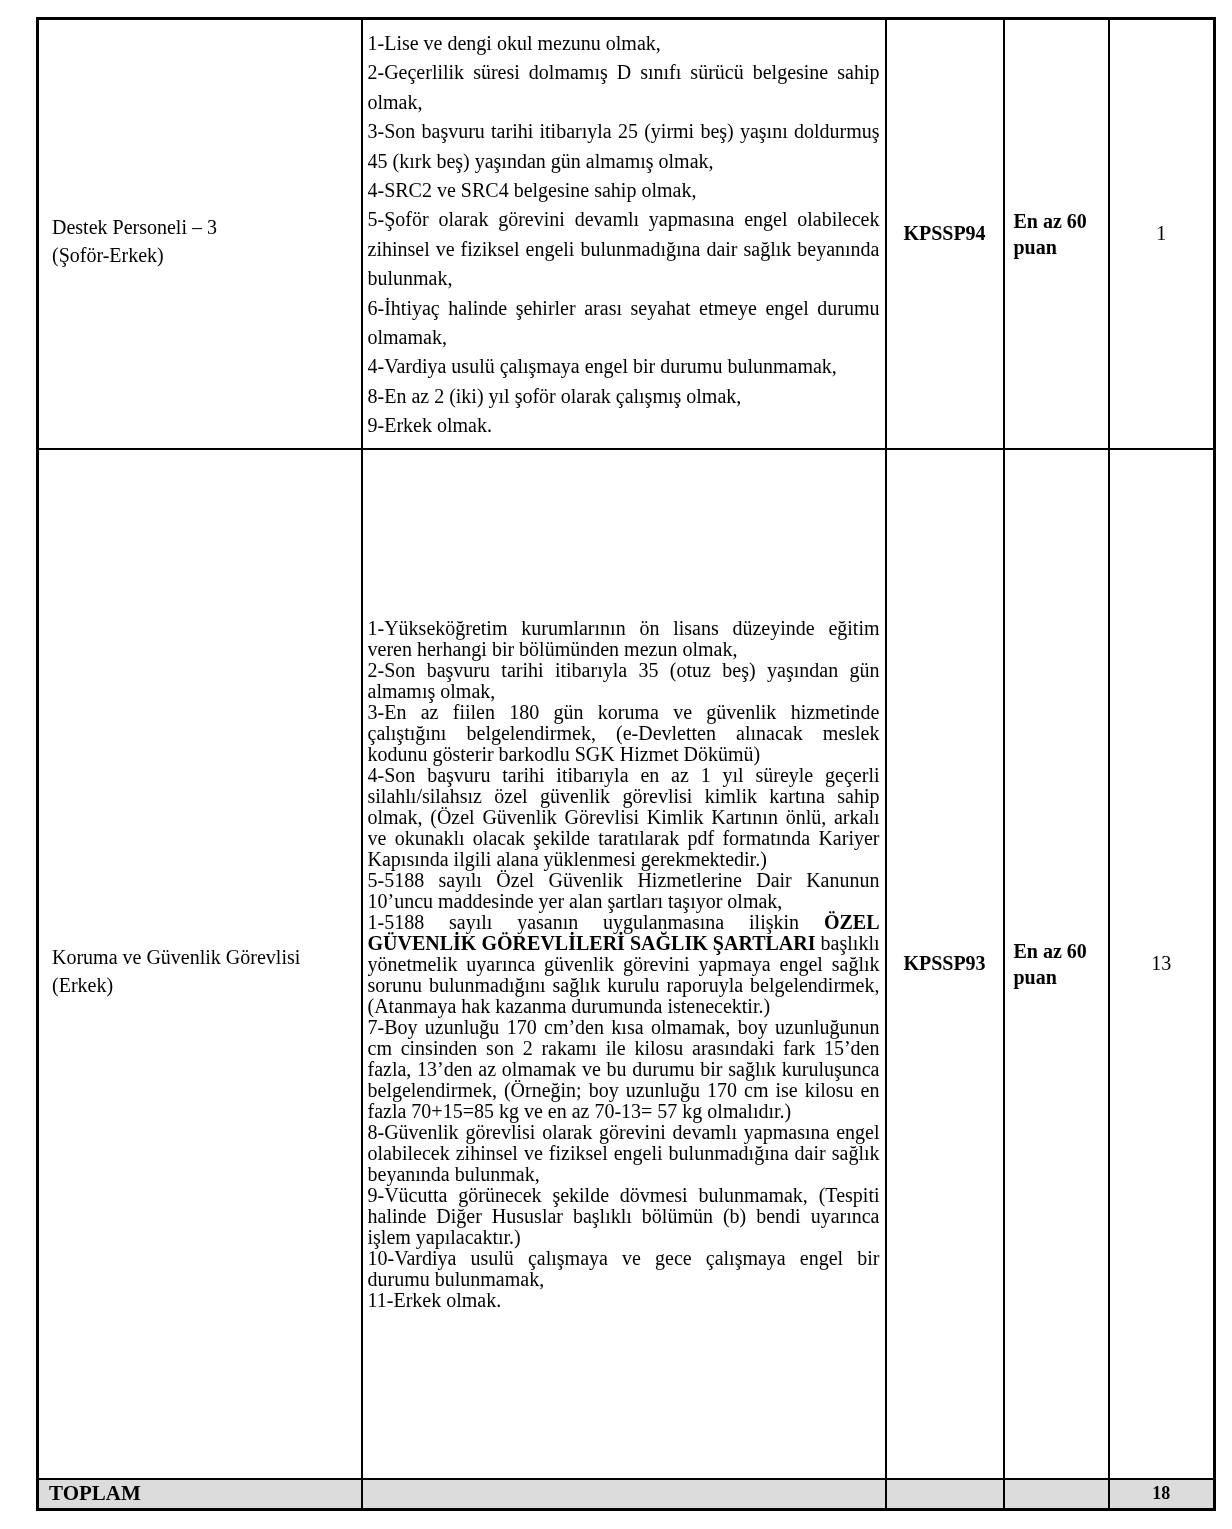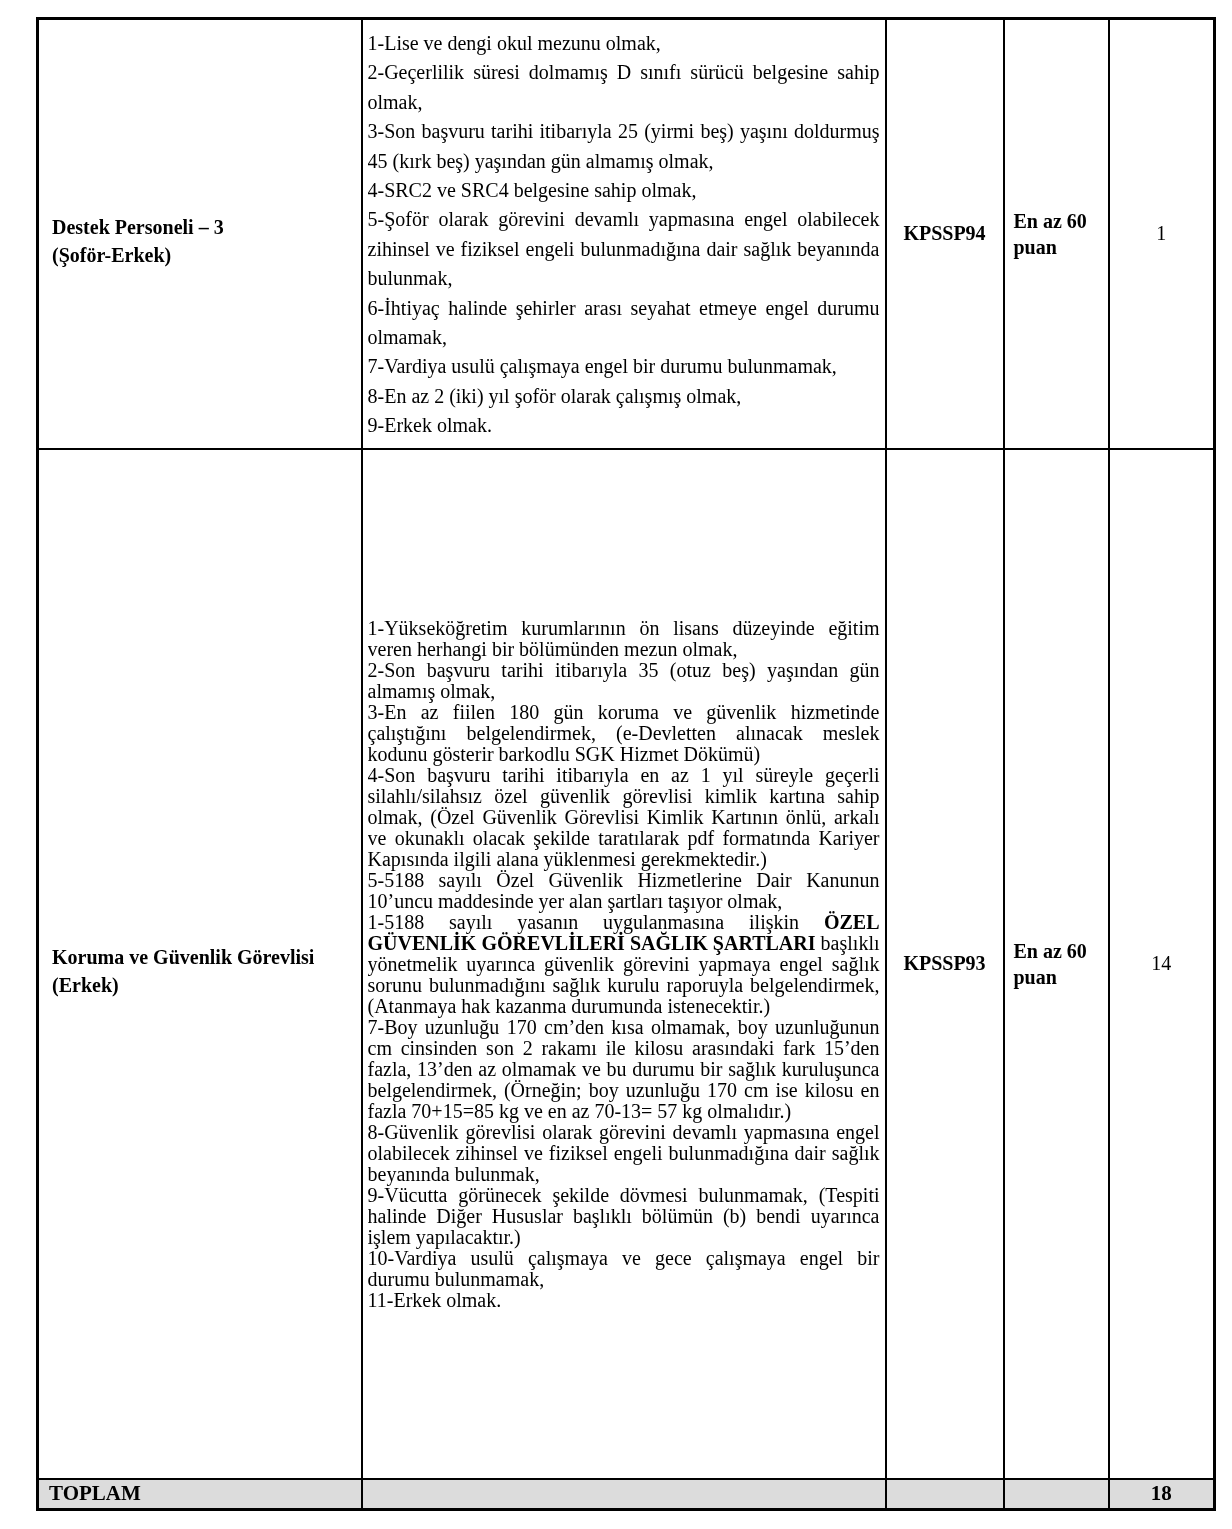--- a/index.html
+++ b/index.html
@@ -30,21 +30,20 @@
 
   tr.row0 { height:430px; }
   tr.row1 { height:1030px; }
   tr.total-row { height:31px; }
 
   td.pos {
     text-align:left;
     padding:14px 6px 0 13px;
     font-size:20px;
     line-height:28px;
-    font-weight:bold;
   }
   td.req { vertical-align:top; padding:2px 5px 0 5px; }
   .req-wrap { overflow:hidden; }
   .req-wrap.loose { line-height:29.4px; max-height:424px; }
   .req-wrap.tight { line-height:21px; max-height:1024px; }
   .req-wrap .item {
     text-align:justify;
     font-size:20px;
   }
   .req-wrap .item .b { font-weight:bold; }
@@ -69,21 +68,21 @@
 
   tr.total-row td { background:#dcdcdc; }
   td.total-label {
     font-weight:bold;
     font-size:21px;
     text-align:left;
     padding-left:10px;
   }
   td.total-count {
     font-weight:bold;
-    font-size:21px;
+    font-size:18px;
     text-align:center;
   }
 </style>
 </head>
 <body>
 
 <div class="page">
   <table class="jobs">
     <colgroup>
       <col class="c-pos">
@@ -99,21 +98,21 @@
             <div>(Şoför-Erkek)</div>
           </td>
           <td class="req">
             <div class="req-wrap loose">
               <div class="item"><span>1-Lise ve dengi okul mezunu olmak,</span></div>
               <div class="item"><span>2-Geçerlilik süresi dolmamış D sınıfı sürücü belgesine sahip olmak,</span></div>
               <div class="item"><span>3-Son başvuru tarihi itibarıyla 25 (yirmi beş) yaşını doldurmuş 45 (kırk beş) yaşından gün almamış olmak,</span></div>
               <div class="item"><span>4-SRC2 ve SRC4 belgesine sahip olmak,</span></div>
               <div class="item"><span>5-Şoför olarak görevini devamlı yapmasına engel olabilecek zihinsel ve fiziksel engeli bulunmadığına dair sağlık beyanında bulunmak,</span></div>
               <div class="item"><span>6-İhtiyaç halinde şehirler arası seyahat etmeye engel durumu olmamak,</span></div>
-              <div class="item"><span>7-Vardiya usulü çalışmaya engel bir durumu bulunmamak,</span></div>
+              <div class="item"><span>4-Vardiya usulü çalışmaya engel bir durumu bulunmamak,</span></div>
               <div class="item"><span>8-En az 2 (iki) yıl şoför olarak çalışmış olmak,</span></div>
               <div class="item"><span>9-Erkek olmak.</span></div>
             </div>
           </td>
           <td class="kpss">KPSSP94</td>
           <td class="score">En az 60 puan</td>
           <td class="count">1</td>
         </tr>
         <tr class="row1">
           <td class="pos">
@@ -130,21 +129,21 @@
               <div class="item"><span>1-5188 sayılı yasanın uygulanmasına ilişkin </span><span class="b">ÖZEL GÜVENLİK GÖREVLİLERİ SAĞLIK ŞARTLARI</span><span> başlıklı yönetmelik uyarınca güvenlik görevini yapmaya engel sağlık sorunu bulunmadığını sağlık kurulu raporuyla belgelendirmek, (Atanmaya hak kazanma durumunda istenecektir.)</span></div>
               <div class="item"><span>7-Boy uzunluğu 170 cm’den kısa olmamak, boy uzunluğunun cm cinsinden son 2 rakamı ile kilosu arasındaki fark 15’den fazla, 13’den az olmamak ve bu durumu bir sağlık kuruluşunca belgelendirmek, (Örneğin; boy uzunluğu 170 cm ise kilosu en fazla 70+15=85 kg ve en az 70-13= 57 kg olmalıdır.)</span></div>
               <div class="item"><span>8-Güvenlik görevlisi olarak görevini devamlı yapmasına engel olabilecek zihinsel ve fiziksel engeli bulunmadığına dair sağlık beyanında bulunmak,</span></div>
               <div class="item"><span>9-Vücutta görünecek şekilde dövmesi bulunmamak, (Tespiti halinde Diğer Hususlar başlıklı bölümün (b) bendi uyarınca işlem yapılacaktır.)</span></div>
               <div class="item"><span>10-Vardiya usulü çalışmaya ve gece çalışmaya engel bir durumu bulunmamak,</span></div>
               <div class="item"><span>11-Erkek olmak.</span></div>
             </div>
           </td>
           <td class="kpss">KPSSP93</td>
           <td class="score">En az 60 puan</td>
-          <td class="count">14</td>
+          <td class="count">13</td>
         </tr>
         <tr class="total-row">
         <td class="total-label">
           <span>TOPLAM</span>
         </td>
         <td></td>
         <td></td>
         <td></td>
         <td class="total-count">
           <span>18</span>

